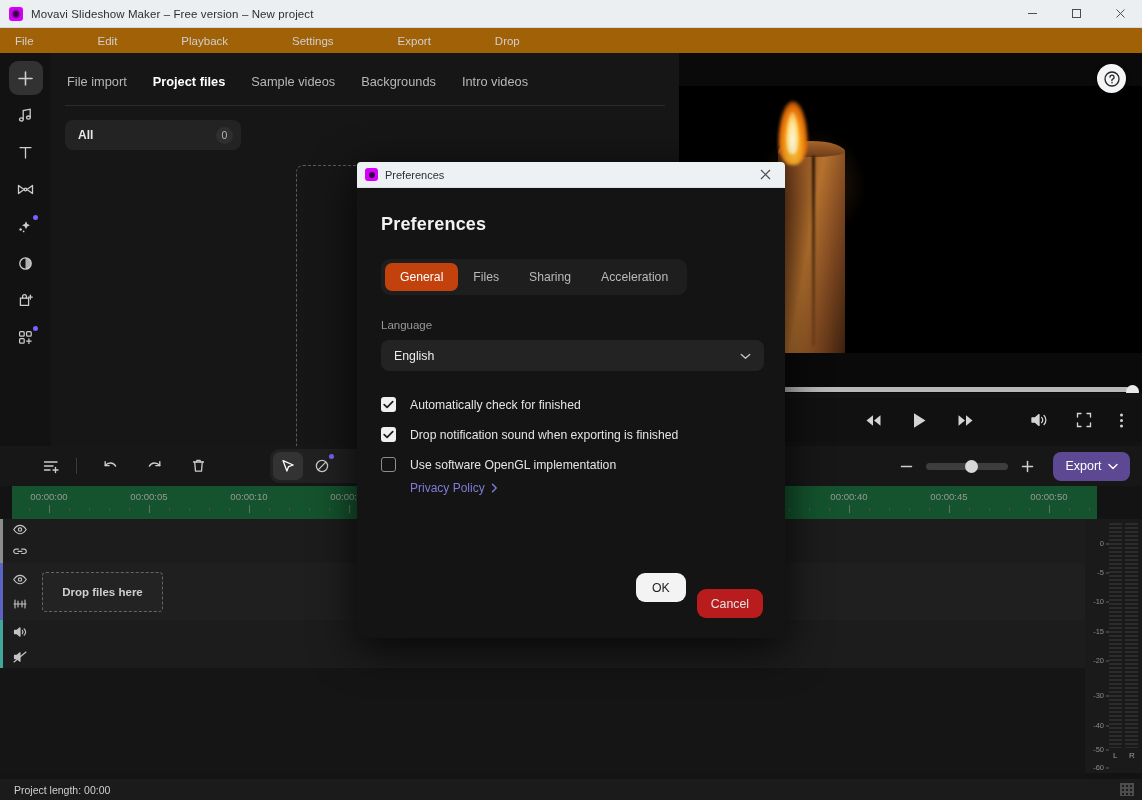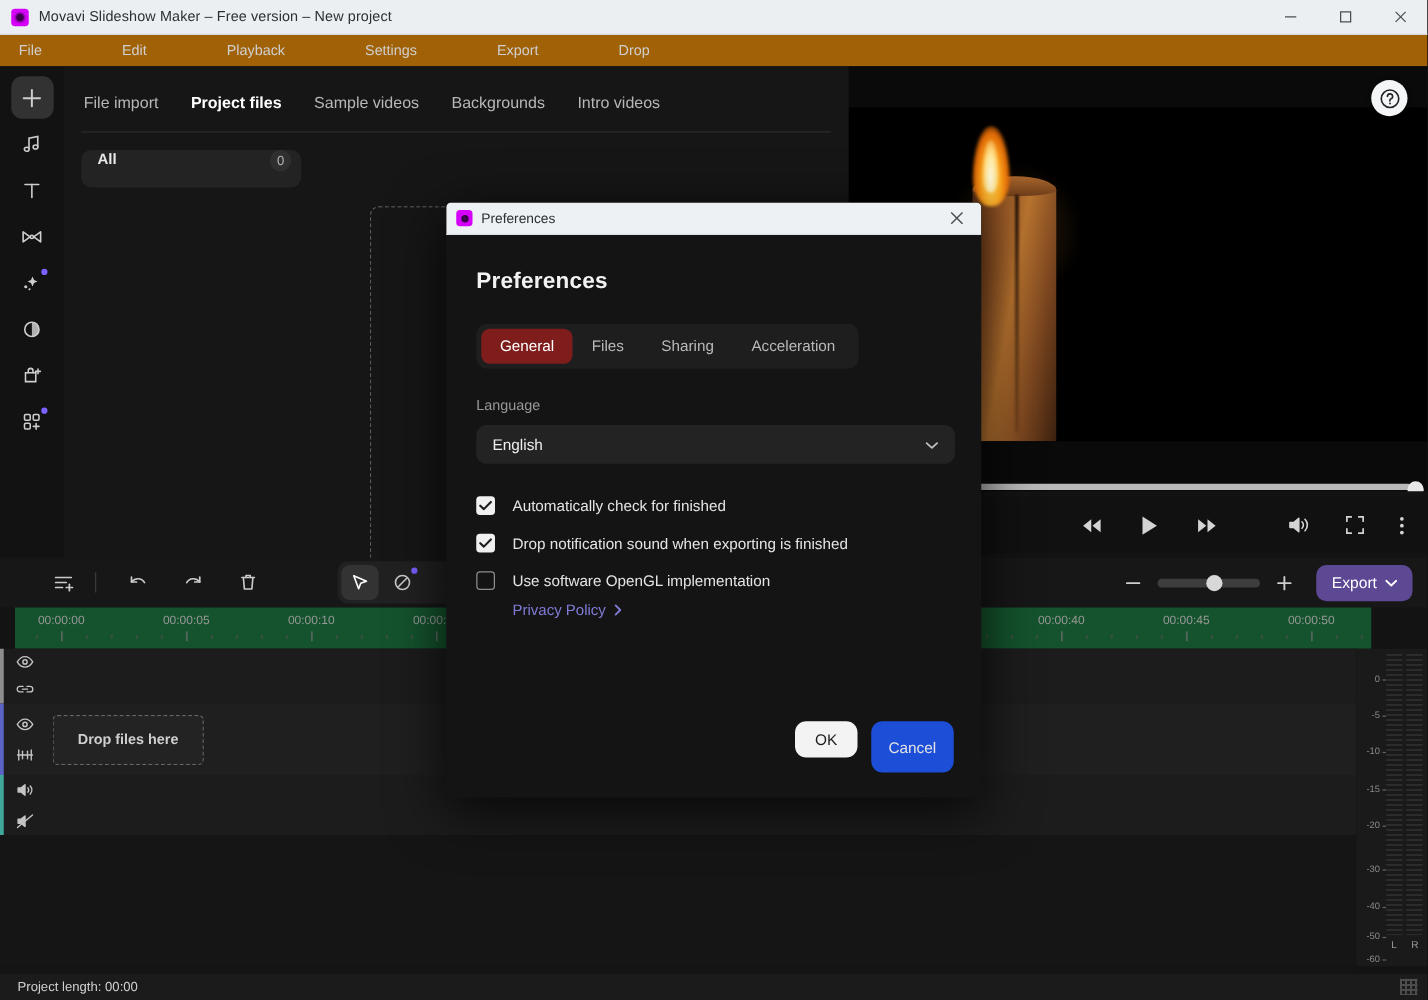--- a/index.html
+++ b/index.html
@@ -71,21 +71,21 @@
     padding:0 14px; margin-top:8px;
   }
   .media-tab { font-size:12.8px; color:#b7b7b7; padding:4px 2px; }
   .media-tab.active { color:#fff; font-weight:bold; }
   .media-divider {
     height:1px; background:#2b2b2b; margin:4px 14px 0 14px;
   }
   .chips { padding:14px 14px 0 14px; display:flex; }
   .chip {
     width:176px; height:30px; background:#232323; border-radius:8px;
-    display:flex; align-items:flex-start; padding:0 8px 0 13px;
+    display:flex; align-items:center; padding:0 8px 0 13px;
     font-size:12px; color:#e8e8e8; font-weight:bold;
   }
   .chip .count {
     margin-left:auto; font-size:10.5px; color:#b5b5b5; font-weight:normal;
     background:#2f2f2f; border-radius:50%; width:17px; height:17px;
     display:flex; align-items:center; justify-content:center;
   }
   .dropzone {
     position:absolute; left:245px; top:112px; width:404px; height:302px;
     border:1px dashed #5a5a5a; border-radius:7px;
@@ -295,21 +295,21 @@
   }
   .modal-body { padding:26px 24px 0 24px; }
   .modal-h1 { font-size:18px; font-weight:bold; color:#f2f2f2; letter-spacing:.2px; }
   .seg {
     margin-top:24px; display:inline-flex; background:#1e1e1e;
     border-radius:9px; padding:4px;
   }
   .seg-item {
     padding:7px 15px; font-size:12.2px; color:#b9b9b9; border-radius:7px;
   }
-  .seg-item.active { background:#7f1d1d; color:#fff; }
+  .seg-item.active { background:#c2410c; color:#fff; }
   .field-label { margin-top:24px; font-size:11.5px; color:#989898; }
   .select {
     margin-top:9px; width:383px; height:31px; background:#232323;
     border-radius:8px; display:flex; align-items:center;
     padding:0 13px; font-size:12.3px; color:#ededed;
   }
   .select .chev { margin-left:auto; color:#c2c2c2; }
   .checks { margin-top:26px; }
   .chk-row { display:flex; align-items:center; margin-bottom:15px; }
   .chk {
@@ -326,23 +326,23 @@
   }
   .modal-actions {
     position:absolute; right:22px; bottom:20px; display:flex; gap:11px;
   }
   .btn-ok {
     min-width:48px; height:29px; background:#f3f3f3; color:#1c1c1c;
     border-radius:9px; display:flex; align-items:center; justify-content:center;
     font-size:12.3px; padding:0 16px;
   }
   .btn-cancel {
-    min-width:60px; height:41px; background:#1d4ed8; color:#e3e3e3;
+    min-width:60px; height:29px; background:#b91c1c; color:#e3e3e3;
     border-radius:9px; display:flex; align-items:center; justify-content:center;
-    font-size:12.3px; padding:0 14px;
+    font-size:12.3px; padding:0 14px;margin-top:16px;
   }
 </style>
 </head>
 <body>
 
 <div id="app">
 
   <div class="titlebar">
     <div class="tb-icon"></div>
     <div class="tb-title">Movavi Slideshow Maker – Free version – New project</div>

